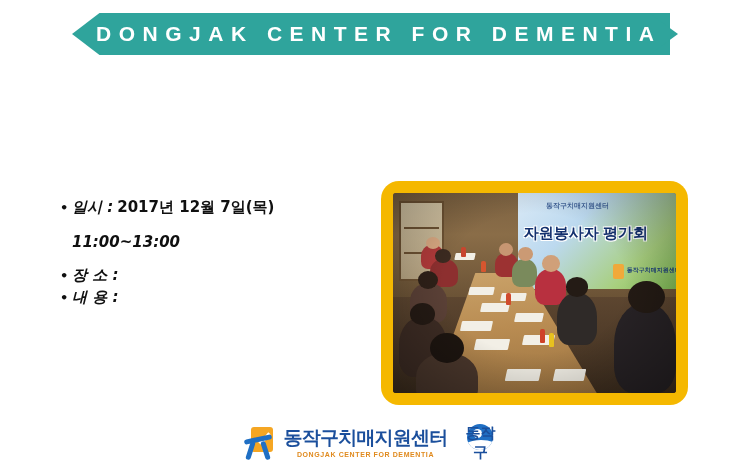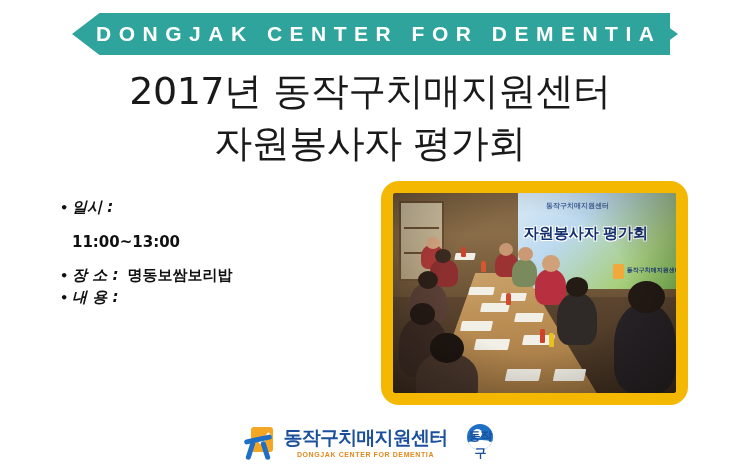--- a/index.html
+++ b/index.html
@@ -114,21 +114,21 @@
   .info-row {
     display: flex;
     align-items: baseline;
     font-size: 15px;
     font-weight: bold;
     color: #101010;
     font-family: "DejaVu Sans", "Liberation Sans", sans-serif;
     white-space: nowrap;
   }
   .info-row.r1 { margin-bottom: 16px; }
-  .info-row.r2 { margin-bottom: 15px; padding-left: 0px; }
+  .info-row.r2 { margin-bottom: 15px; padding-left: 0px; font-style: italic; }
   .info-row.r3 { margin-bottom: 3px; }
   .bullet {
     display: inline-block;
     width: 12px;
     flex: 0 0 12px;
     font-size: 13px;
     line-height: 1;
     color: #101010;
   }
   .bullet.hidden { visibility: hidden; }
@@ -405,58 +405,54 @@
     height: 9px;
     border-radius: 50%;
     background: #ffffff;
   }
   .gu-emblem .gu-label {
     position: absolute;
     left: 0;
     bottom: 0;
     width: 34px;
     text-align: center;
-    font-size: 12px;
+    font-size: 15px;
     font-weight: bold;
     color: #1b4f9c;
     font-family: "DejaVu Sans", "Liberation Sans", sans-serif;
   }
 </style>
 </head>
 <body>
 
 <div class="poster">
 
   <div class="banner-wrap">
     <div class="banner"></div>
     <div class="banner-tip-right"></div>
     <div class="banner-text">DONGJAK CENTER FOR DEMENTIA</div>
   </div>
 
-  <div class="title-block">
-    <div class="title-line">2017년 동작구치매지원센터</div>
-    <div class="title-line second"><span>자원봉사자 </span><span class="spell">평가회</span></div>
-  </div>
 
   <div class="info-list">
 
     <div class="info-row r1">
       <span class="bullet">•</span>
       <span class="info-label">일시 :</span>
+      <span class="info-value">2017년 12월 7일(목)</span>
     </div>
 
     <div class="info-row r2">
       <span class="bullet hidden">•</span>
       <span class="info-value" style="margin-left:0">11:00~13:00</span>
     </div>
 
     <div class="info-row r3">
       <span class="bullet">•</span>
       <span class="info-label">장 소 :</span>
-      <span class="info-value pad spell">명동보쌈보리밥</span>
     </div>
 
     <div class="info-row r4">
       <span class="bullet">•</span>
       <span class="info-label">내 용 :</span>
     </div>
 
   </div>
 
   <div class="photo-frame">

